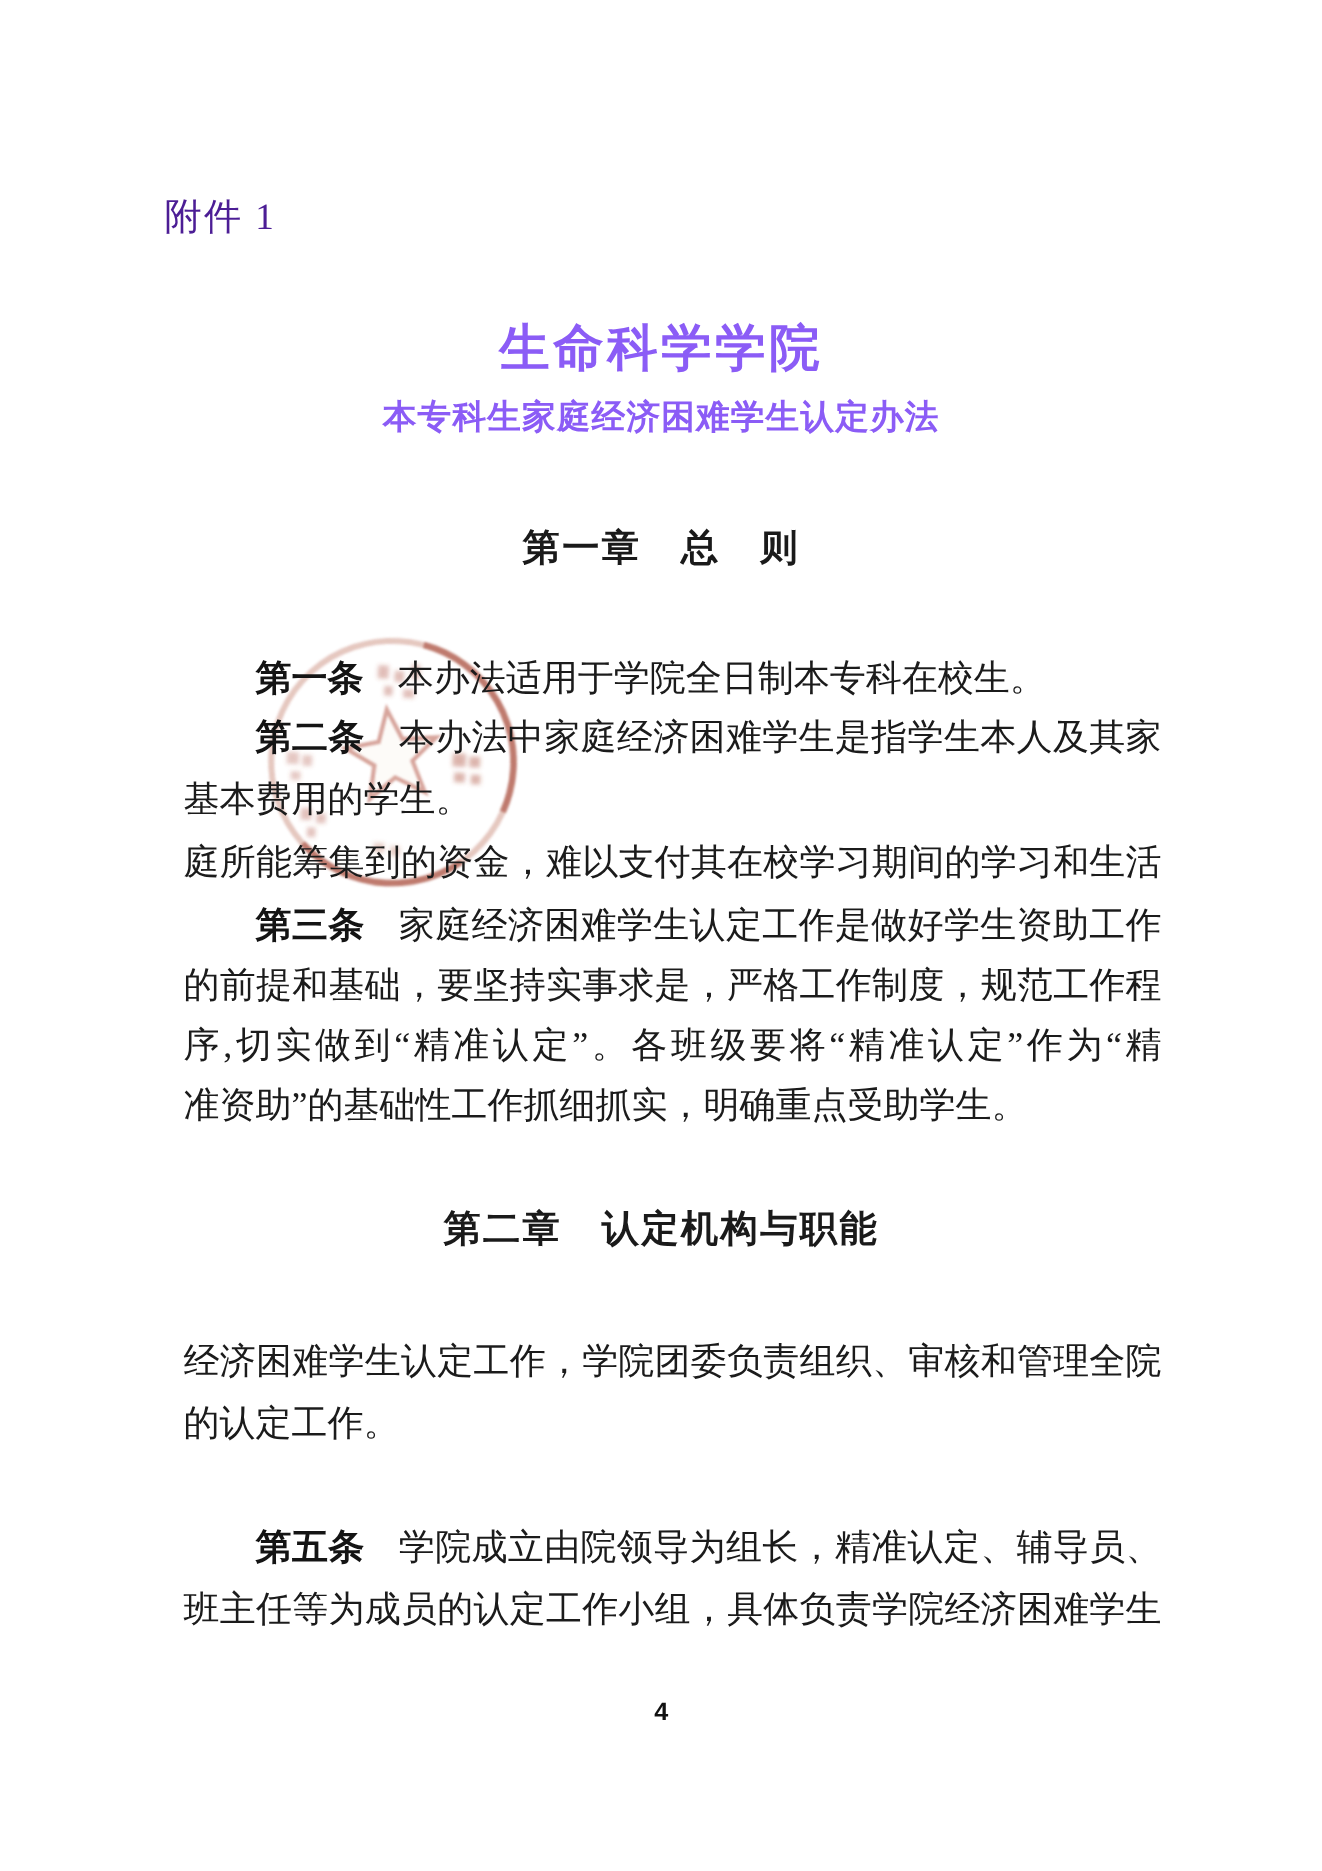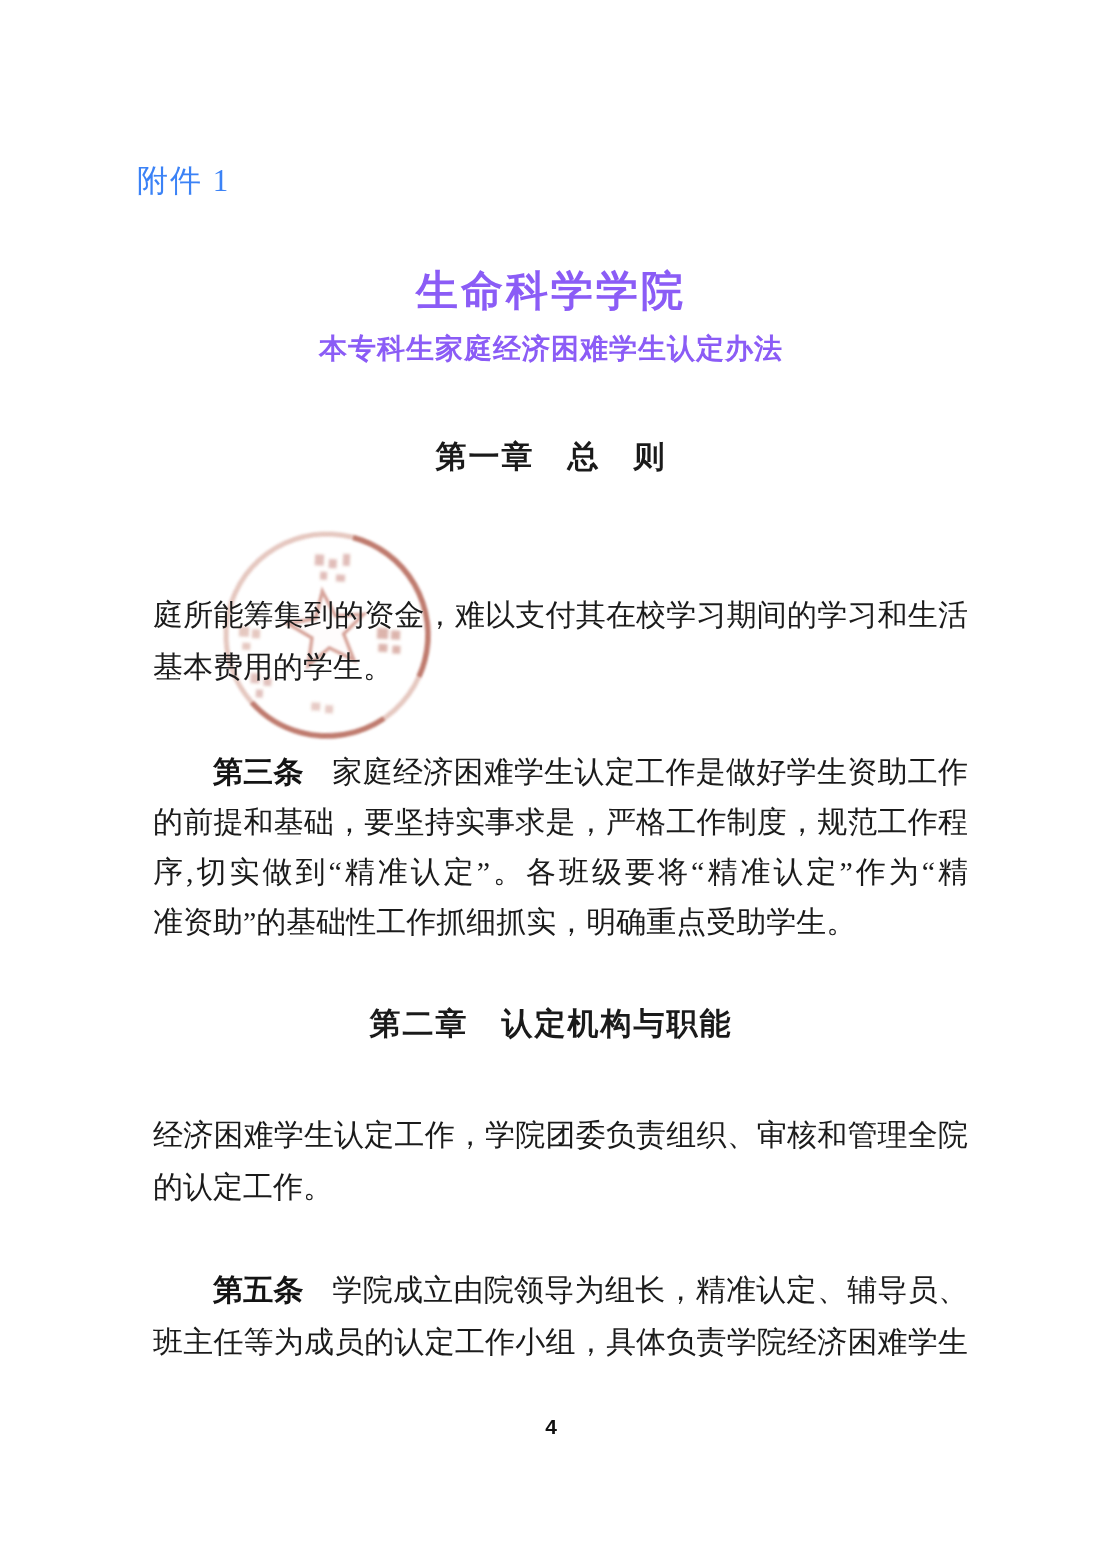--- a/index.html
+++ b/index.html
@@ -18,21 +18,21 @@
     color: #1c1c1c;
   }
 
   
   .attachment {
     position: absolute;
     left: 137px;
     top: 160px;
     font-size: 31px;
     letter-spacing: 2px;
-    color: #3b82f6;
+    color: #4c1d95;
   }
 
   
   .title-block {
     position: absolute;
     left: 0;
     top: 262px;
     width: 100%;
     text-align: center;
     font-weight: 700;
@@ -175,27 +175,35 @@
           <rect x="40" y="166" width="7" height="8"></rect>
         </g>
         <g opacity="0.28">
           <rect x="96" y="176" width="9" height="8"></rect>
             <rect x="110" y="178" width="8" height="8"></rect>
         </g>
       </g>
     </svg>
   </div>
 
+  <div class="para p1">
+    <div class="bline end indent">
+      <span class="lead">第一条</span><span>本办法适用于学院全日制本专科在校生。</span>
+    </div>
+  </div>
 
   <div class="para p2">
-    <div class="bline full">
-      <span>庭所能筹集到的资金，难以支付其在校学习期间的学习和生活</span>
+    <div class="bline full indent">
+      <span class="lead">第二条</span><span>本办法中家庭经济困难学生是指学生本人及其家</span>
     </div>
     <div class="bline end">
       <span>基本费用的学生。</span>
+    </div>
+    <div class="bline full">
+      <span>庭所能筹集到的资金，难以支付其在校学习期间的学习和生活</span>
     </div>
   </div>
 
   <div class="para p3">
     <div class="bline full indent">
       <span class="lead">第三条</span><span>家庭经济困难学生认定工作是做好学生资助工作</span>
     </div>
     <div class="bline full">
       <span>的前提和基础，要坚持实事求是，严格工作制度，规范工作程</span>
     </div>

